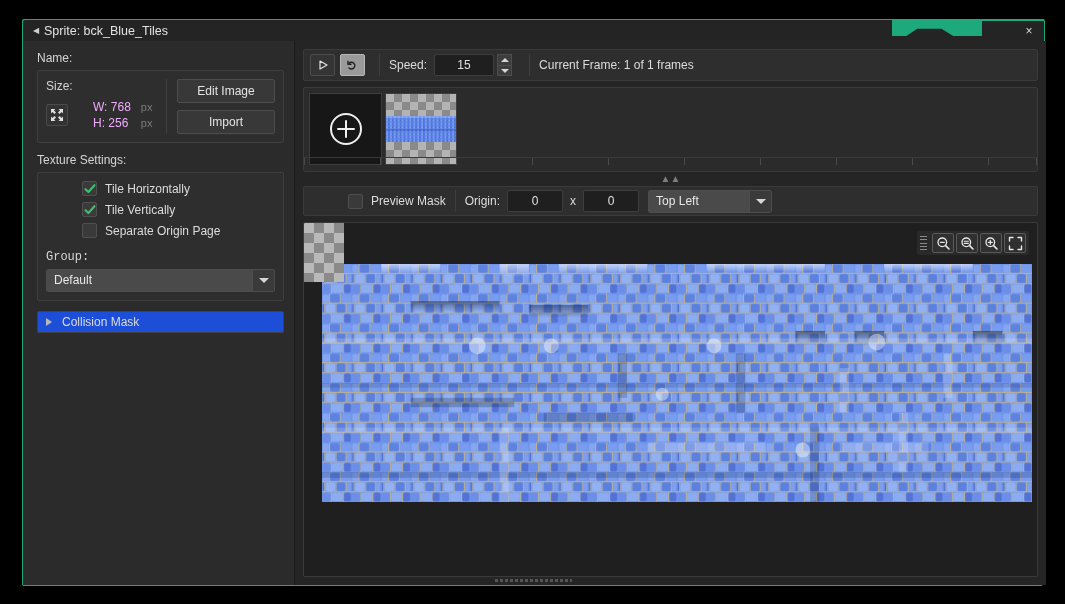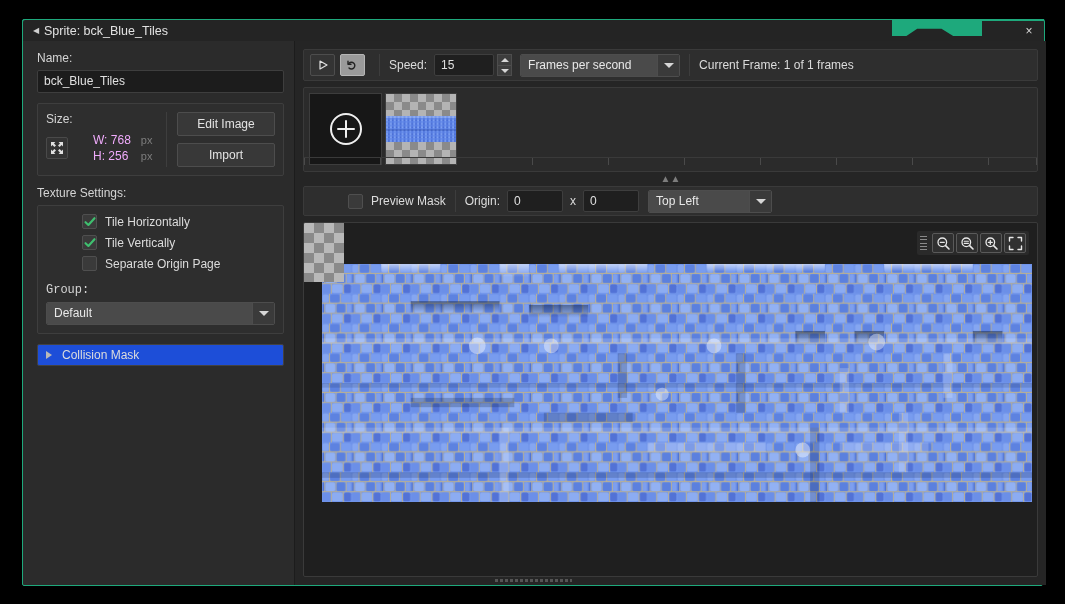--- a/index.html
+++ b/index.html
@@ -199,20 +199,21 @@
     cursor: pointer; margin-right: 5px;
   }
   .tool-btn.active { background: #9a9a9a; border-color: #b5b5b5; }
   .vsep { width: 1px; height: 22px; background: #3d3d3d; margin: 0 9px; }
   .tb-text { color: #dcdcdc; font-size: 12px; margin-right: 7px; }
   .num-input {
     width: 60px; height: 22px;
     background: #1f1f1f; border: 1px solid #3e3e3e; border-radius: 2px;
     color: #e0e0e0; font-size: 12px; padding: 0 6px; line-height: 20px;
     cursor: text;
+    text-align: center;
   }
   .spinner {
     display: flex; flex-direction: column;
     margin-left: 3px; margin-right: 8px;
   }
   .spin-btn {
     width: 15px; height: 11px;
     background: #3d3d3d; border: 1px solid #4d4d4d;
     display: flex; align-items: center; justify-content: center;
     cursor: pointer;
@@ -354,21 +355,20 @@
     <div class="tb-notch"></div>
     <div class="tb-notch-r"></div>
     <div class="tb-close">×</div>
   </div>
 
   <div class="body-area">
 
     <div class="left-panel">
 
       <div class="section-label">Name:</div>
-      <div class="text-input">bck_Blue_Tiles</div>
 
 
       <div class="group-box">
         <div class="size-row">
           <div class="size-left">
             <div class="size-title">Size:</div>
             <div class="size-icon-row">
               <div class="size-icon">
                 <svg width="14" height="14" viewBox="0 0 14 14">
                   <path d="M1 1h4.4L4 2.4 6 4.4 4.4 6 2.4 4 1 5.4z" fill="#e0e0e0"></path>
@@ -459,26 +459,20 @@
         <div class="num-input">15</div>
         <div class="spinner">
           <div class="spin-btn">
               <div class="tri-up-s"></div>
             </div>
           <div class="spin-btn">
               <div class="tri-down-s"></div>
             </div>
         </div>
 
-        <div class="select select-wide">
-          <div class="select-val">Frames per second</div>
-          <div class="select-arrow">
-              <div class="tri-down"></div>
-            </div>
-        </div>
 
         <div class="vsep"></div>
 
         <div class="frame-label">Current Frame: 1 of 1 frames</div>
       </div>
 
       <div class="frame-strip">
         <div class="add-frame">
           <svg width="38" height="38" viewBox="0 0 38 38">
             <circle cx="19" cy="19" r="15" fill="none" stroke="#f0f0f0" stroke-width="2"></circle>

